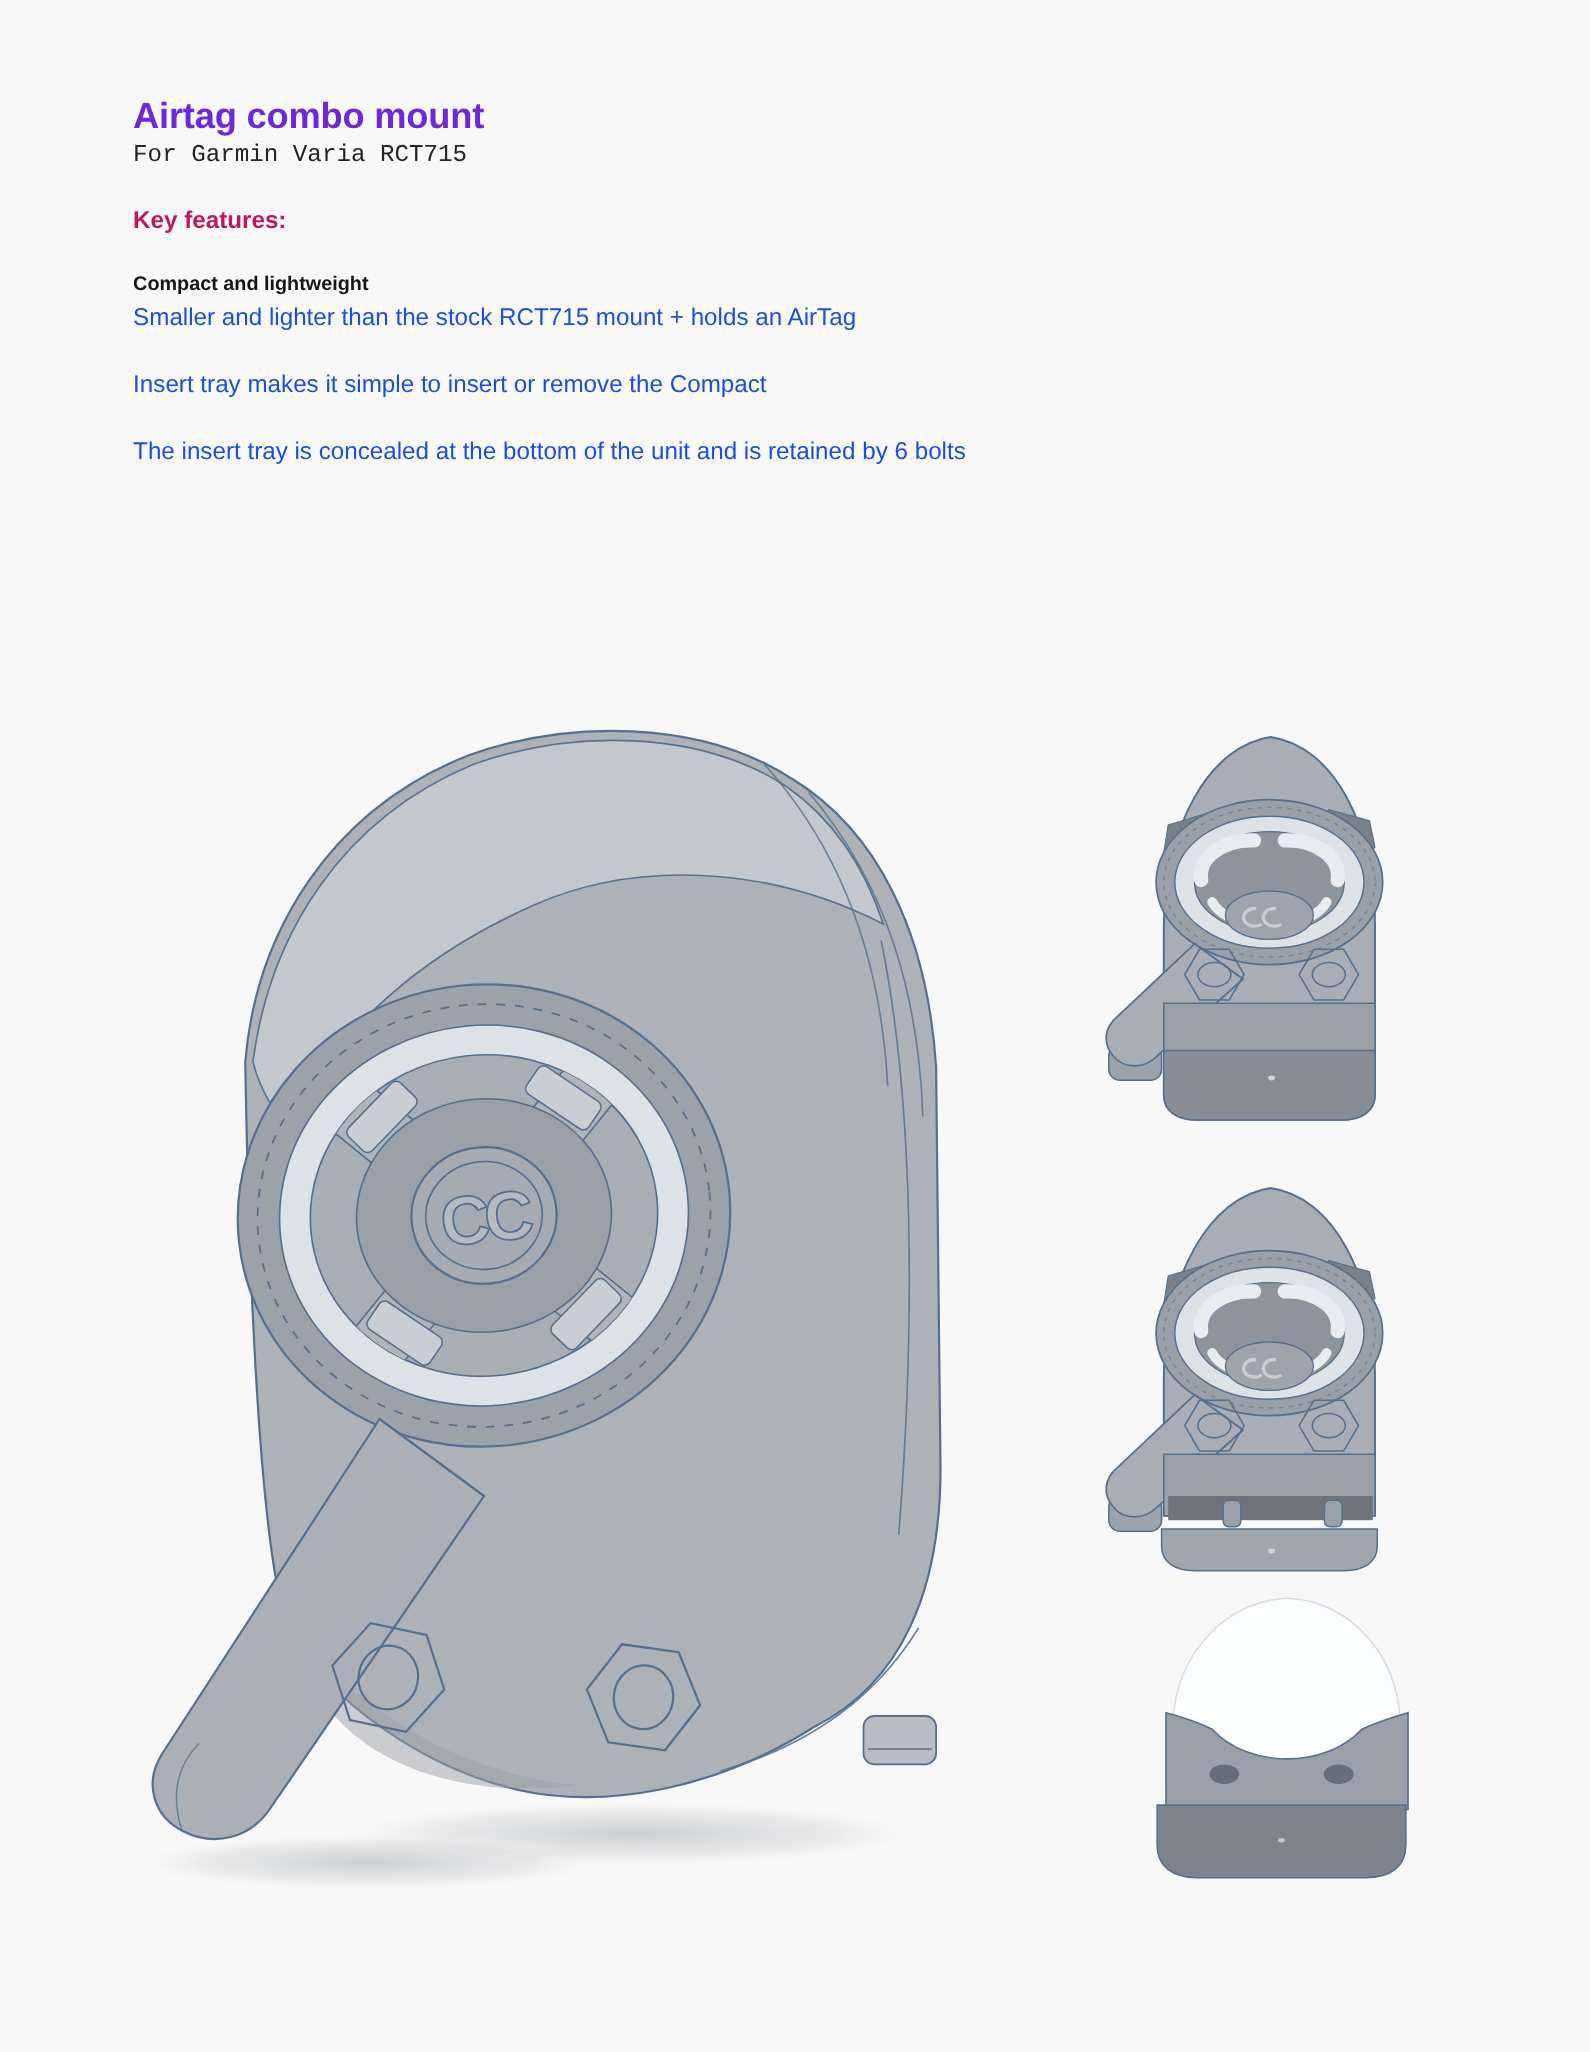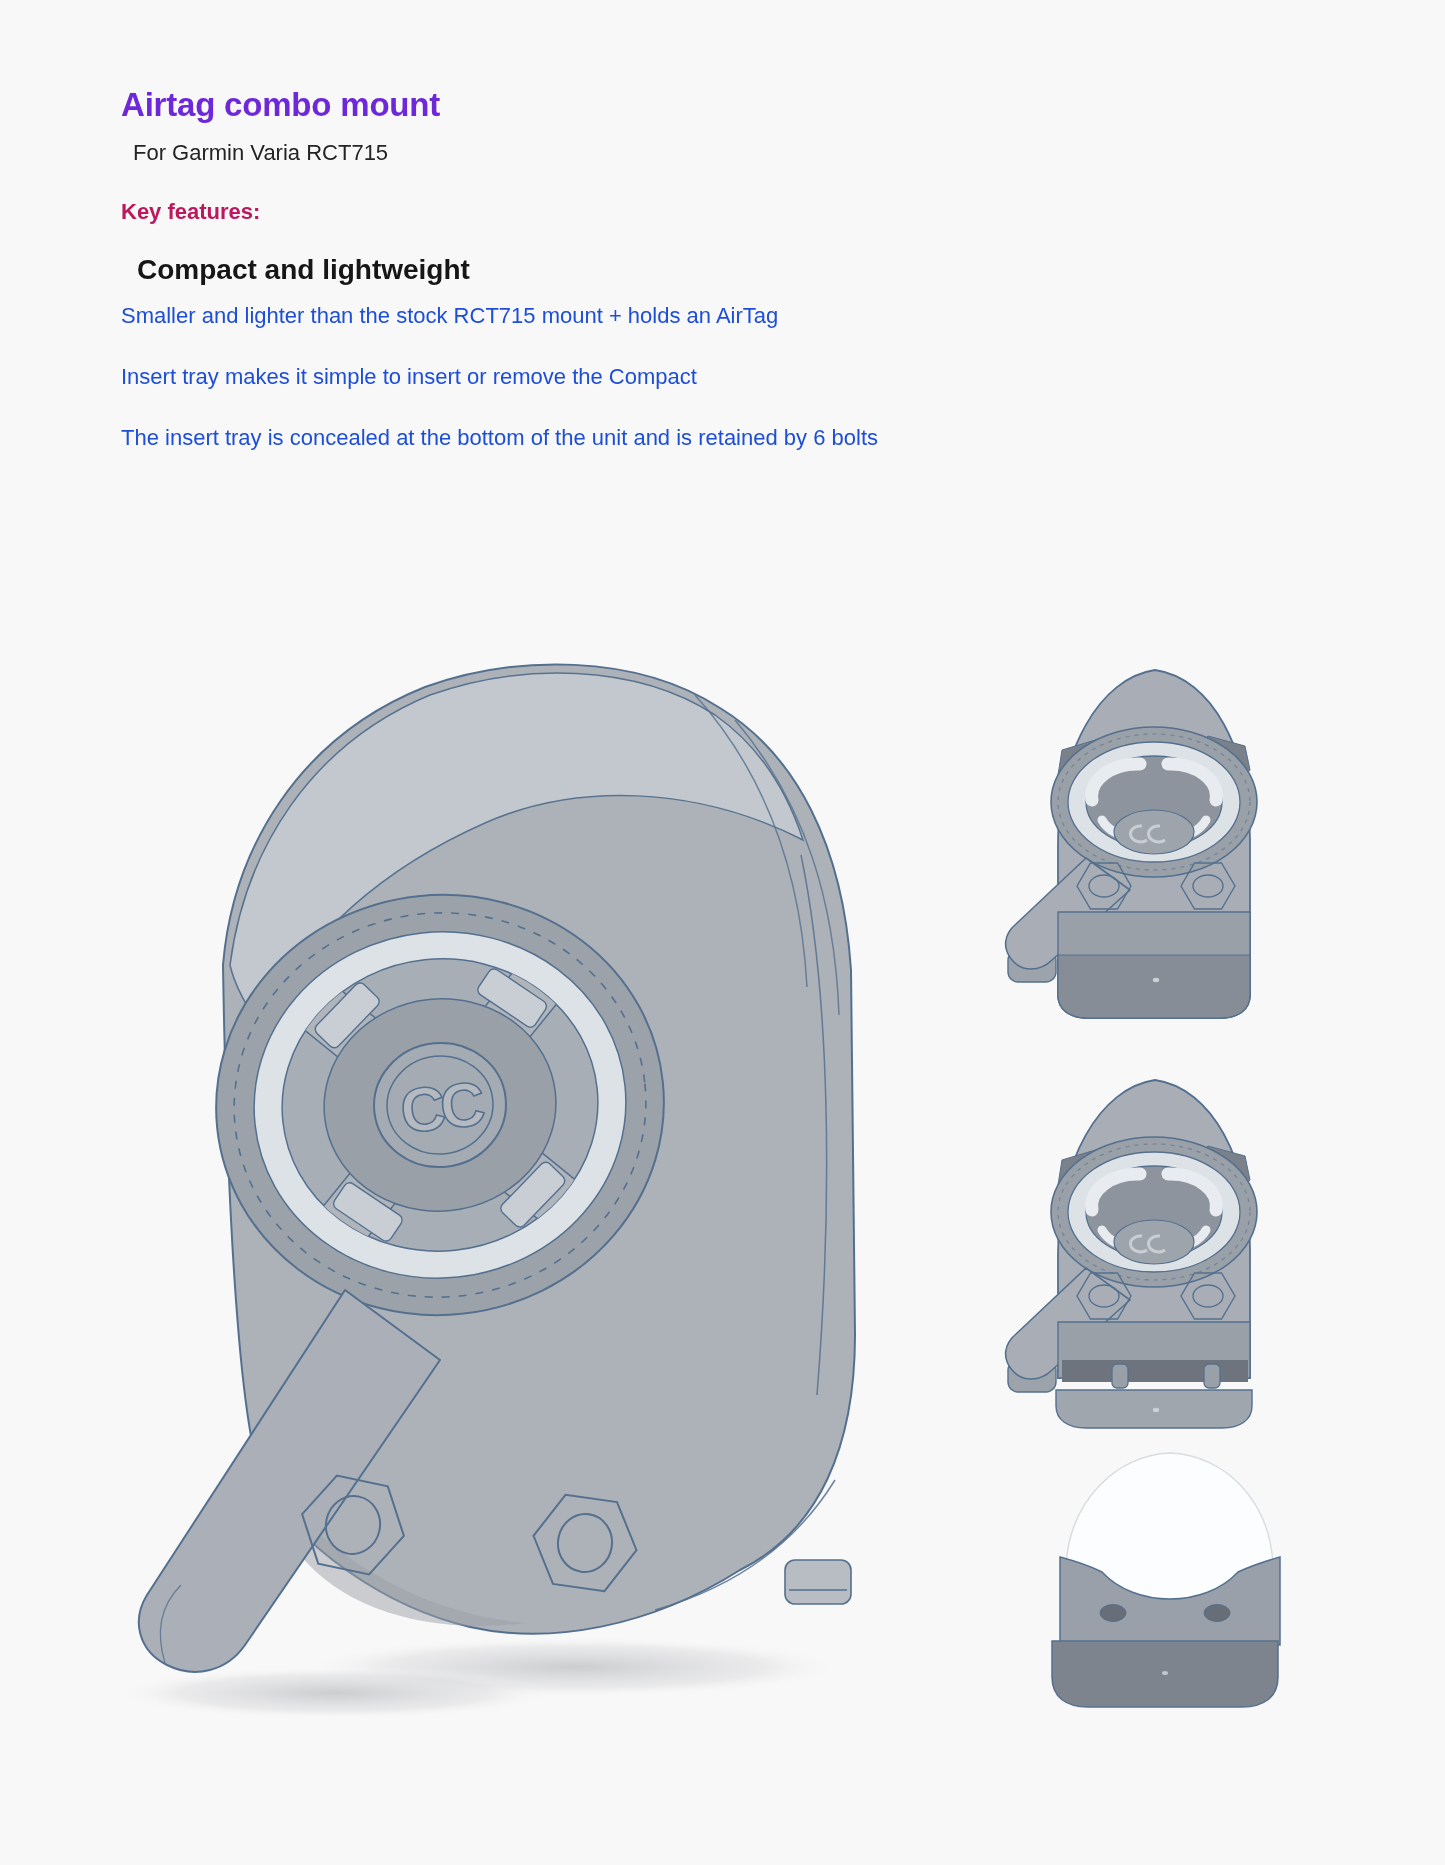--- a/index.html
+++ b/index.html
@@ -10,25 +10,25 @@
     color:#1b1b1b;
     position:relative;
     overflow:hidden;
   }
   .page{position:absolute;inset:0;}
   .text-block{position:absolute;left:121px;top:84px;width:900px;}
   h1.title{
     margin:0;font-size:33px;line-height:42px;font-weight:700;color:#6d28d9;
     letter-spacing:-0.2px;
   }
-  .subtitle{font-size:22px;line-height:30px;color:#242424;margin:12px;}
+  .subtitle{font-size:22px;line-height:30px;color:#242424;margin:0;font-family:Liberation Mono, monospace;}
   .features-heading{font-size:22px;line-height:30px;font-weight:700;color:#be185d;margin:29px 0 0 0;}
   .feature{margin-top:31px;}
   .feature:first-of-type{margin-top:28px;}
-  .feature-title{font-size:28px;line-height:30px;font-weight:700;color:#161616;margin:16px;}
+  .feature-title{font-size:18px;line-height:30px;font-weight:700;color:#161616;margin:0;}
   .feature-desc{font-size:22px;line-height:30px;color:#1d4ed8;margin:0;}
   .fig{position:absolute;}
   #fig-main{left:95px;top:635px;width:800px;height:1120px;}
   #fig-top-view{left:1000px;top:650px;width:300px;height:380px;}
   #fig-exploded{left:1000px;top:1060px;width:300px;height:380px;}
   #fig-tray{left:1020px;top:1445px;width:270px;height:290px;}
   svg{display:block;}
   .outline{stroke:#54708e;fill:none;}
 </style>
 </head>

